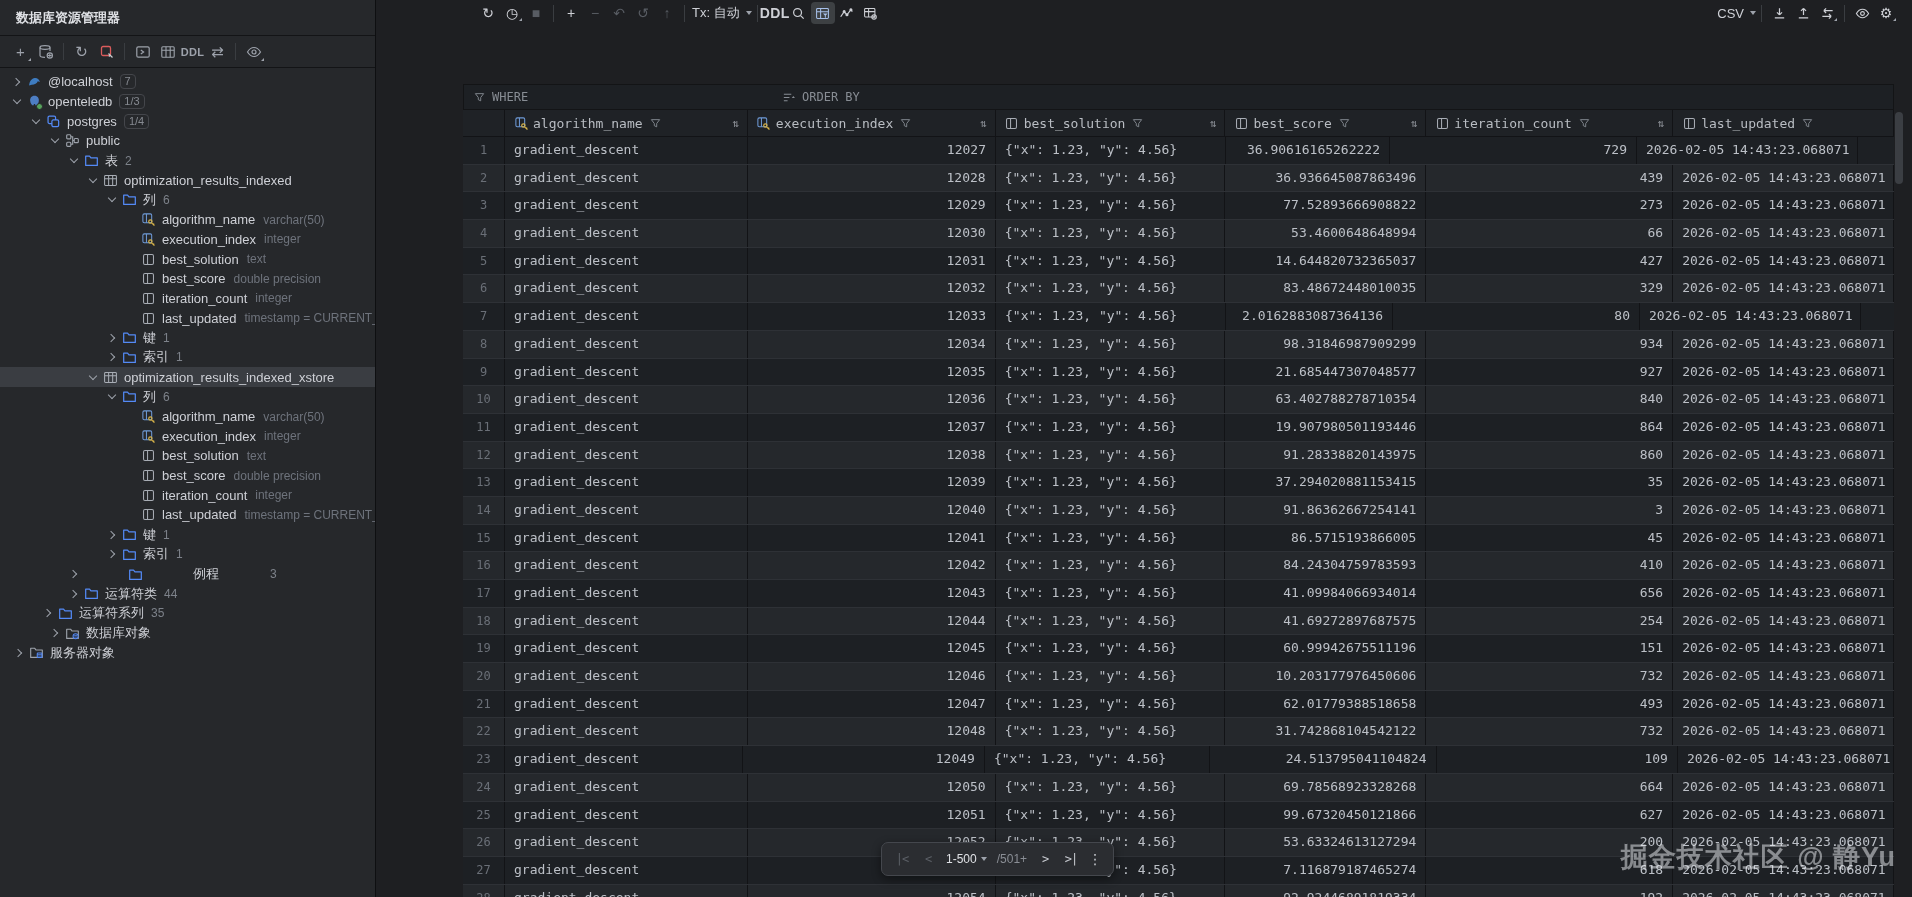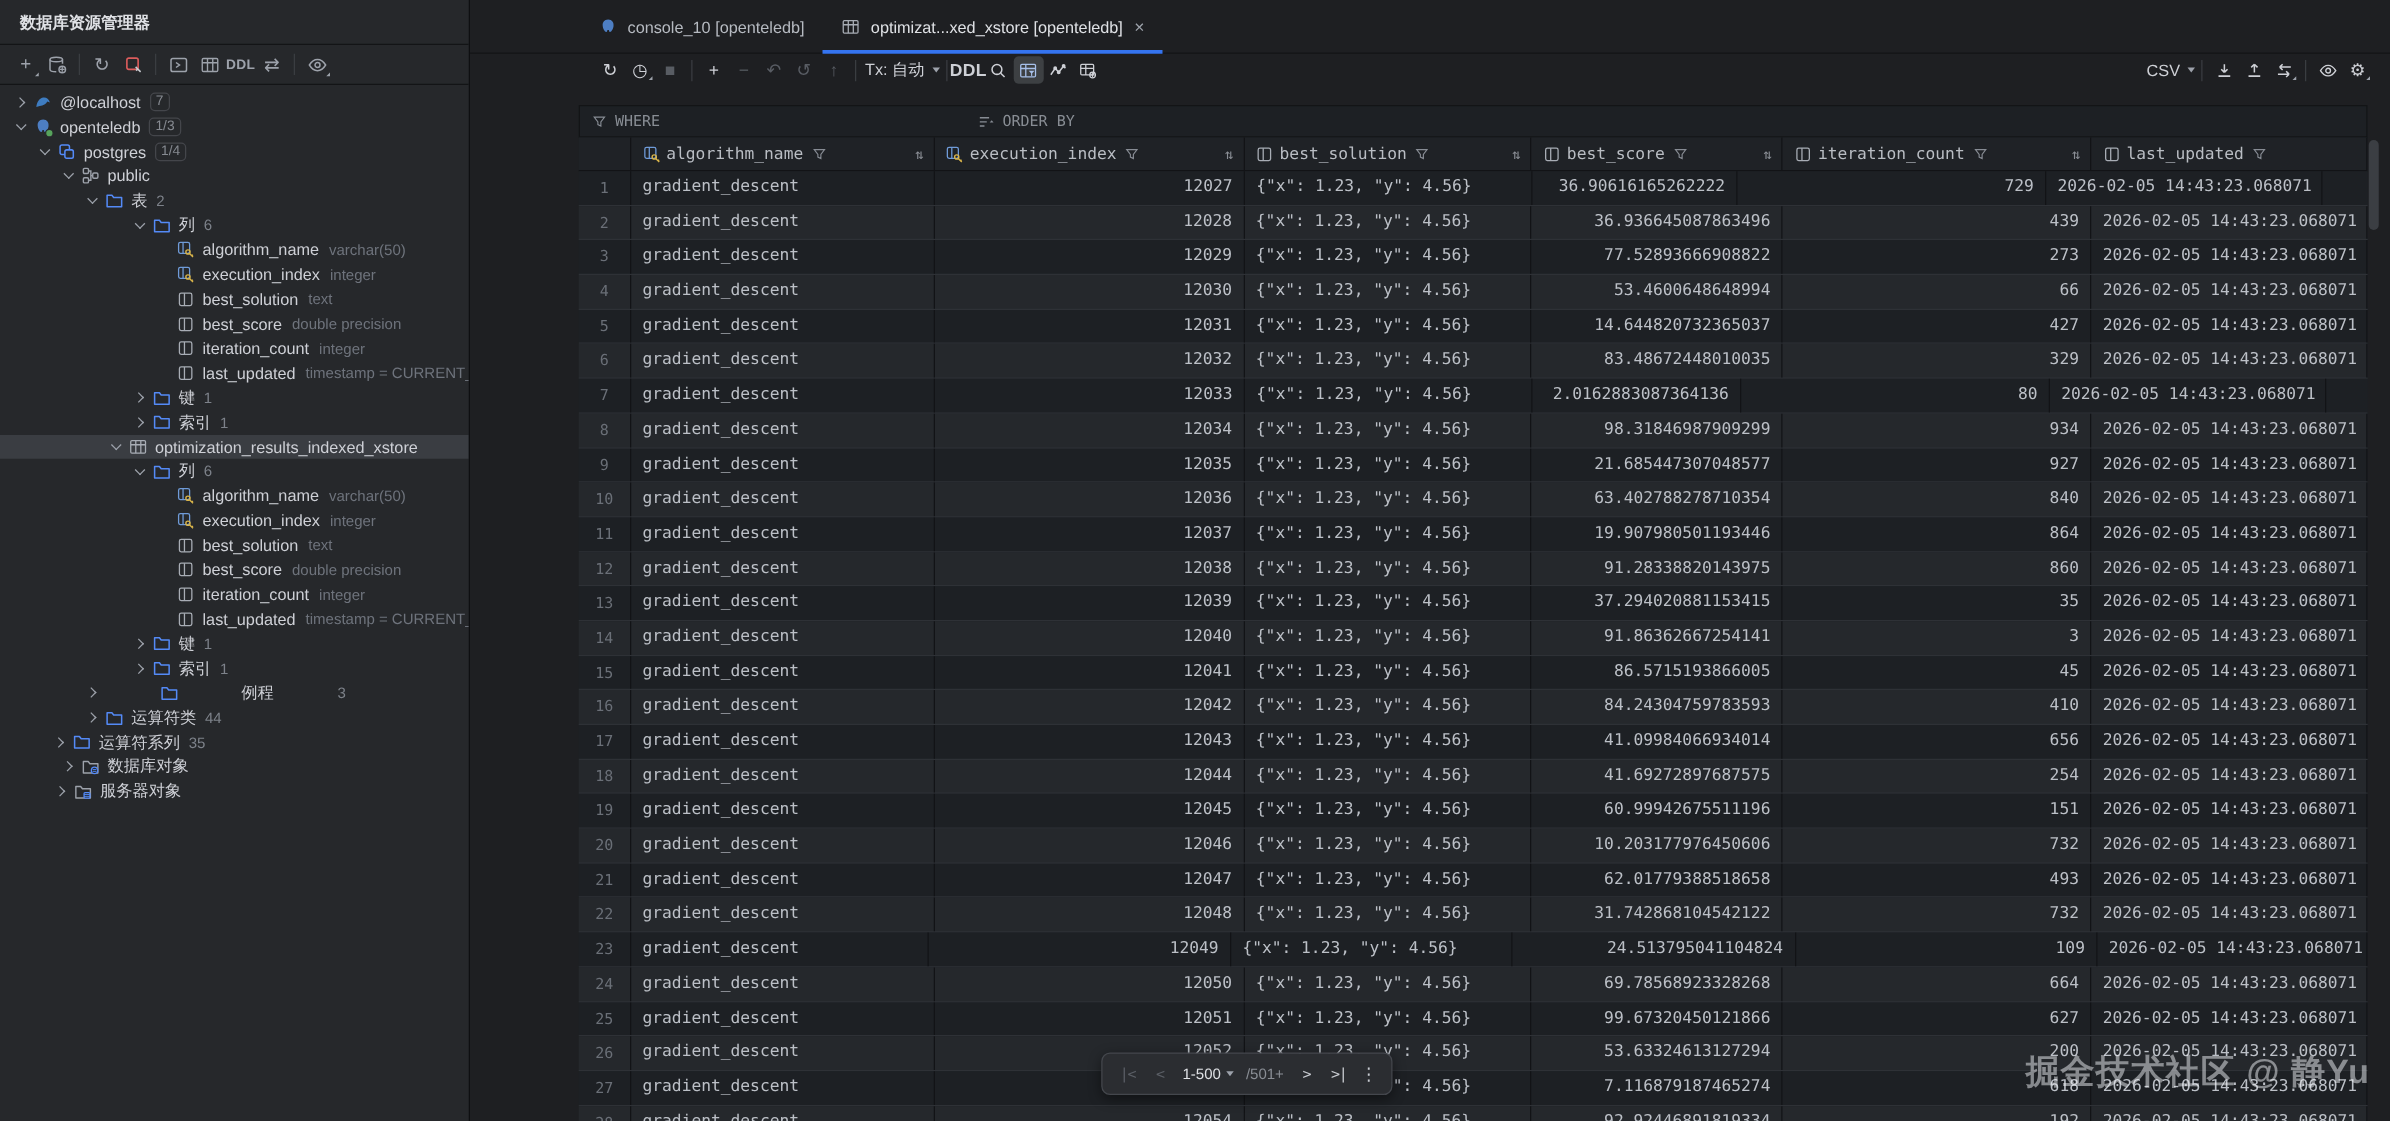--- a/index.html
+++ b/index.html
@@ -204,20 +204,30 @@
         <div class="tree-row" style="padding-left: 65px;">
           <span class="chev down"></span>
           <span class="ic">
             <svg viewBox="0 0 16 16">
               <path d="M1.8 13.2V3.4h4.1l1.5 1.9h6.8v7.9z" fill="none" stroke="#548af7" stroke-width="1.3" stroke-linejoin="round"></path>
             </svg>
           </span>
           <span class="t-label">表</span>
           <span class="t-badge">2</span>
         </div>
+        <div class="tree-row" style="padding-left: 84px;">
+          <span class="chev down"></span>
+          <span class="ic">
+            <svg viewBox="0 0 16 16" fill="none" stroke="#a8adb5" stroke-width="1.1">
+              <rect x="1.7" y="2.7" width="12.6" height="10.6" rx="1"></rect>
+              <path d="M1.7 6.2h12.6M6 2.7v10.6M10.3 2.7v10.6"></path>
+            </svg>
+          </span>
+          <span class="t-label">optimization_results_indexed</span>
+        </div>
         <div class="tree-row" style="padding-left: 103px;">
           <span class="chev down"></span>
           <span class="ic">
             <svg viewBox="0 0 16 16">
               <path d="M1.8 13.2V3.4h4.1l1.5 1.9h6.8v7.9z" fill="none" stroke="#548af7" stroke-width="1.3" stroke-linejoin="round"></path>
             </svg>
           </span>
           <span class="t-label">列</span>
           <span class="t-badge">6</span>
         </div>
@@ -471,56 +481,36 @@
           <span class="chev right"></span>
           <span class="ic">
             <svg viewBox="0 0 16 16">
               <path d="M1.8 13.2V3.4h4.1l1.5 1.9h6.8v7.9z" fill="none" stroke="#9da2ab" stroke-width="1.2" stroke-linejoin="round"></path>
               <circle cx="11.3" cy="11" r="2.7" fill="#26282b" stroke="#548af7" stroke-width="1.1"></circle>
               <path d="M9.7 10.2h3.2M9.7 11.8h3.2" stroke="#548af7" stroke-width=".8"></path>
             </svg>
           </span>
           <span class="t-label">数据库对象</span>
         </div>
-        <div class="tree-row" style="padding-left: 40px;">
+        <div class="tree-row" style="padding-left: 10px;">
           <span class="chev right"></span>
           <span class="ic">
             <svg viewBox="0 0 16 16">
               <path d="M1.8 13.2V3.4h4.1l1.5 1.9h6.8v7.9z" fill="none" stroke="#9da2ab" stroke-width="1.2" stroke-linejoin="round"></path>
               <rect x="8.8" y="8.6" width="5" height="4.8" rx=".8" fill="#26282b" stroke="#548af7" stroke-width="1.1"></rect>
               <path d="M8.8 10.2h5M8.8 11.8h5" stroke="#548af7" stroke-width=".8"></path>
             </svg>
           </span>
           <span class="t-label">服务器对象</span>
         </div>
       </div>
   </aside>
 
   <main class="main">
 
-    <div class="tabbar">
-      <div class="tab">
-        <span class="ic">
-          <svg viewBox="0 0 16 16">
-              <path d="M8 1.8C4.6 1.8 3 4.4 3.4 7.5c.3 2.4 1.7 4.8 3 4.8.5 0 .7-.3.8-.8l.2-.9h1.2l.2.9c.1.5.3.8.8.8 1.3 0 2.7-2.4 3-4.8C13 4.4 11.4 1.8 8 1.8z" fill="#4d7ec3"></path>
-            </svg>
-        </span>
-        <span class="tab-label">console_10 [openteledb]</span>
-      </div>
-      <div class="tab active">
-        <span class="ic">
-          <svg viewBox="0 0 16 16" fill="none" stroke="#a8adb5" stroke-width="1.1">
-              <rect x="1.7" y="2.7" width="12.6" height="10.6" rx="1"></rect>
-              <path d="M1.7 6.2h12.6M6 2.7v10.6M10.3 2.7v10.6"></path>
-            </svg>
-        </span>
-        <span class="tab-label">optimizat...xed_xstore [openteledb]</span>
-        <span class="tab-close">×</span>
-      </div>
-    </div>
 
     <div class="toolbar">
       <span class="tbi">↻</span>
       <span class="tbi corner">◷</span>
       <span class="tbi dim">■</span>
       <span class="tb-div"></span>
       <span class="tbi">+</span>
       <span class="tbi dim">−</span>
       <span class="tbi dim">↶</span>
       <span class="tbi dim">↺</span>

